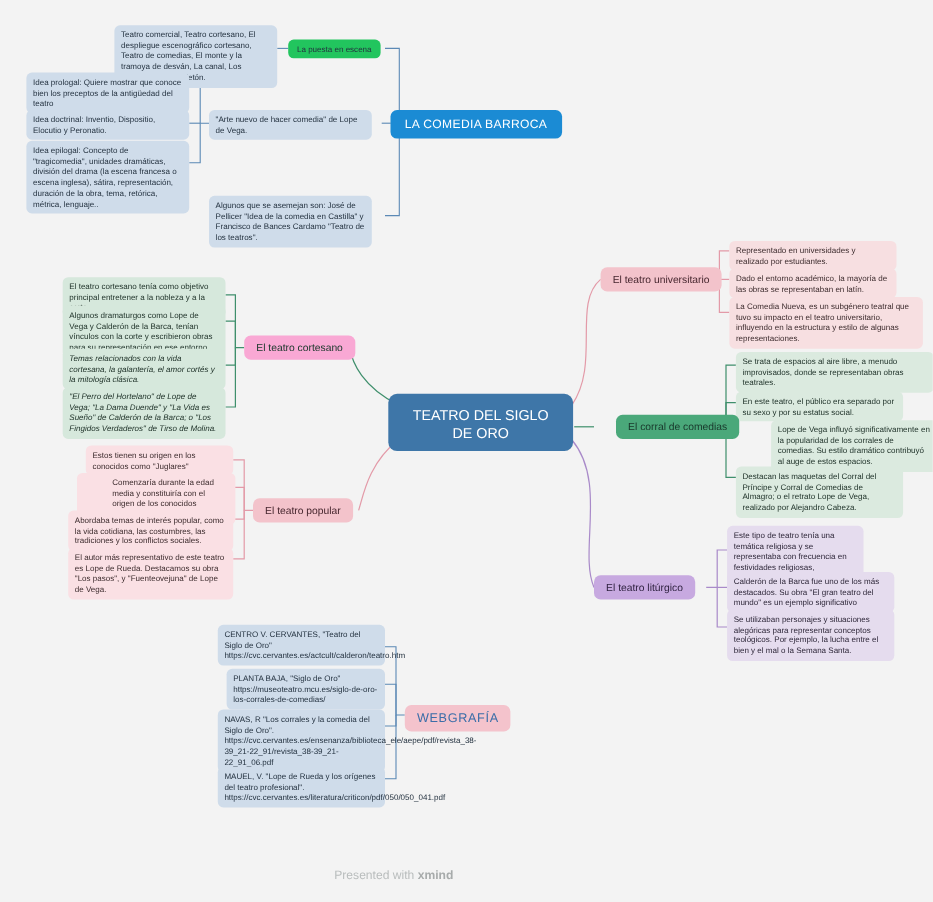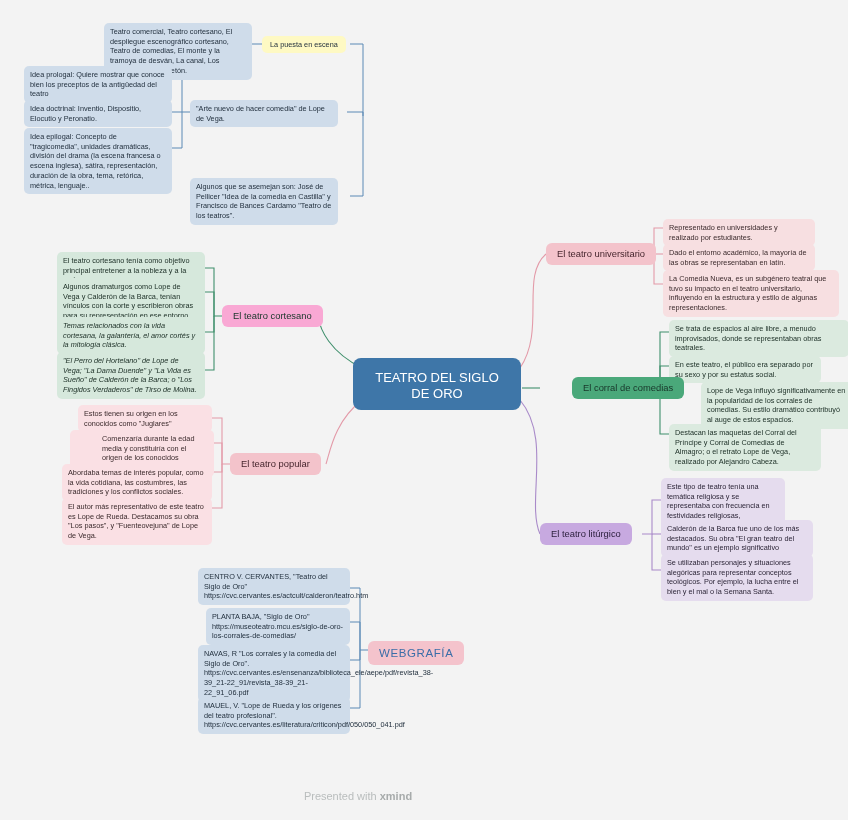--- a/index.html
+++ b/index.html
@@ -75,21 +75,21 @@
     border-radius: 8px;
     text-align: center;
     font-size: 13px;
     line-height: 1.25;
     padding: 12px 16px;
     box-sizing: border-box;
     z-index: 4;
   }
   .small-pill {
     position: absolute;
-    background: #fef9c3;
+    background: #22c55e;
     color: #24323f;
     border-radius: 5px;
     padding: 4px 8px;
     font-size: 7.3px;
     white-space: nowrap;
     z-index: 3;
     box-sizing: border-box;
   }
   .it { font-style: italic; }
   #footer {
@@ -163,20 +163,21 @@
     </g>
     <g fill="none" stroke="#5b89b5" stroke-width="1">
 
       <path d="M368,650 L360,650 L360,588 L350,588"></path>
       <path d="M360,650 L360,622 L350,622"></path>
       <path d="M360,650 L360,660 L350,660"></path>
       <path d="M360,650 L360,708 L350,708"></path>
     </g>
   </svg>
 
+  <div class="pill-blue" id="n-barroca" style="left:355px; top:100px;">LA COMEDIA BARROCA</div>
 
   <div class="small-pill" style="left:262px; top:36px;">La puesta en escena</div>
 
   <div class="node leaf leaf-blue" style="left:104px; top:23px; width:148px;">Teatro comercial, Teatro cortesano, El despliegue escenográfico cortesano, Teatro de comedias, El monte y la tramoya de desván, La canal, Los escotillones, El bofetón.</div>
 
   <div class="node leaf leaf-blue" style="left:190px; top:100px; width:148px;">"Arte nuevo de hacer comedia" de Lope de Vega.</div>
 
   <div class="node leaf leaf-blue" style="left:24px; top:66px; width:148px;">Idea prologal: Quiere mostrar que conoce bien los preceptos de la antigüedad del teatro</div>
 
   <div class="node leaf leaf-blue" style="left:24px; top:100px; width:148px;">Idea doctrinal: Inventio, Dispositio, Elocutio y Peronatio.</div>
@@ -208,21 +209,21 @@
   <div class="node leaf leaf-pink" style="left:62px; top:498px; width:150px;">El autor más representativo de este teatro es Lope de Rueda. Destacamos su obra "Los pasos", y "Fuenteovejuna" de Lope de Vega.</div>
 
   <div class="pill pill-rose" style="left:546px; top:243px;">El teatro universitario</div>
 
   <div class="node leaf leaf-rose" style="left:663px; top:219px; width:152px;">Representado en universidades y realizado por estudiantes.</div>
 
   <div class="node leaf leaf-rose" style="left:663px; top:244px; width:152px;">Dado el entorno académico, la mayoría de las obras se representaban en latín.</div>
 
   <div class="node leaf leaf-rose" style="left:663px; top:270px; width:176px;">La Comedia Nueva, es un subgénero teatral que tuvo su impacto en el teatro universitario, influyendo en la estructura y estilo de algunas representaciones.</div>
 
-  <div class="pill pill-green2" style="left:572px; top:377px;">El corral de comedias</div>
+  <div class="pill pill-green2" style="left:560px; top:377px;">El corral de comedias</div>
 
   <div class="node leaf leaf-mint" style="left:669px; top:320px; width:180px;">Se trata de espacios al aire libre, a menudo improvisados, donde se representaban obras teatrales.</div>
 
   <div class="node leaf leaf-mint" style="left:669px; top:356px; width:152px;">En este teatro, el público era separado por su sexo y por su estatus social.</div>
 
   <div class="node leaf leaf-mint" style="left:669px; top:382px; width:152px;margin-left:32px;">Lope de Vega influyó significativamente en la popularidad de los corrales de comedias. Su estilo dramático contribuyó al auge de estos espacios.</div>
 
   <div class="node leaf leaf-mint" style="left:669px; top:424px; width:152px;">Destacan las maquetas del Corral del Príncipe y Corral de Comedias de Almagro; o el retrato Lope de Vega, realizado por Alejandro Cabeza.</div>
 
   <div class="pill pill-purple" style="left:540px; top:523px;">El teatro litúrgico</div>

